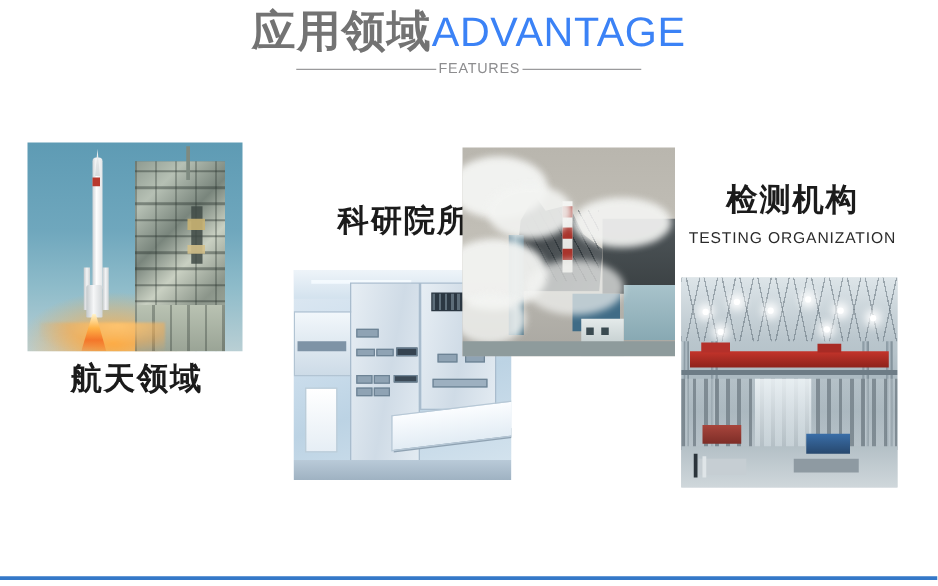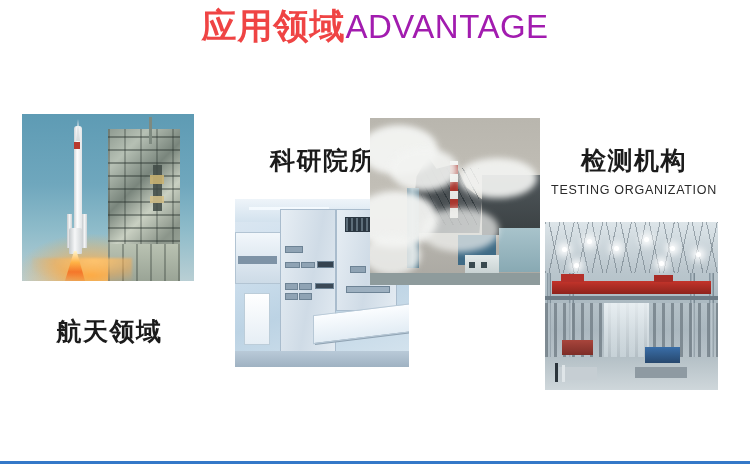--- a/index.html
+++ b/index.html
@@ -8,25 +8,25 @@
     background:#ffffff;
     font-family:"Liberation Sans","DejaVu Sans",sans-serif;
     position:relative;
   }
   .stage{position:absolute;inset:0;}
 
   
   .header{position:absolute;left:0;top:8px;width:750px;text-align:center;}
   .title-line{white-space:nowrap;line-height:1;}
   .title-cn{
-    font-size:35px;font-weight:bold;color:#ef4444;
+    font-size:35px;font-weight:bold;color:#737373;
     letter-spacing:1px;vertical-align:baseline;
   }
   .title-en{
-    font-size:33px;font-weight:300;color:#a21caf;
+    font-size:33px;font-weight:300;color:#3b82f6;
     letter-spacing:.5px;vertical-align:baseline;
   }
   .sub{
     margin-top:7px;display:flex;align-items:center;justify-content:center;
     gap:0;
   }
   .sub .rule{height:1px;background:#9a9a9c;}
   .sub .rule.left{width:112px;}
   .sub .rule.right{width:95px;}
   .sub .features{
@@ -206,46 +206,51 @@
 </style>
 </head>
 <body>
 
 <div class="stage">
 
   <div class="header">
     <div class="title-line">
       <span class="title-cn">应用领域</span><span class="title-en">ADVANTAGE</span>
     </div>
+    <div class="sub">
+      <span class="rule left"></span>
+      <span class="features">FEATURES</span>
+      <span class="rule right"></span>
+    </div>
   </div>
 
   <div class="card" style="left:22px;top:114px;width:175px;">
     <div class="photo p-rocket" style="width:172px;height:167px;">
       <div class="tower">
         <span class="tower-dark"></span>
         <span class="tower-gold"></span>
         <span class="tower-gold g2"></span>
       </div>
       <div class="tower-mast"></div>
       <div class="tower-base"></div>
       <div class="rk-boost a"></div>
       <div class="rk-boost b"></div>
       <div class="rk-body"></div>
       <div class="rk-nose"></div>
       <div class="rk-red"></div>
       <div class="rk-skirt"></div>
       <div class="plume"></div>
       <div class="flame"></div>
     </div>
-    <div class="caption" style="margin-top:36px;">
+    <div class="caption" style="margin-top:8px;">
       <div class="cap-cn">航天领域</div>
     </div>
   </div>
 
-  <div class="card" style="left:196px;top:146px;width:176px;padding-left:39px;">
+  <div class="card" style="left:196px;top:163px;width:176px;padding-left:39px;">
     <div class="caption">
       <div class="cap-cn">科研院所</div>
     </div>
     <div class="photo p-lab" style="width:174px;height:168px;margin-top:23px;">
       <div class="lab-ceil"></div>
       <div class="lab-left"></div>
       <div class="lab-left2"></div>
       <div class="rack r1"></div>
       <div class="rack r2"></div>
       <div class="rack-dark"></div>

